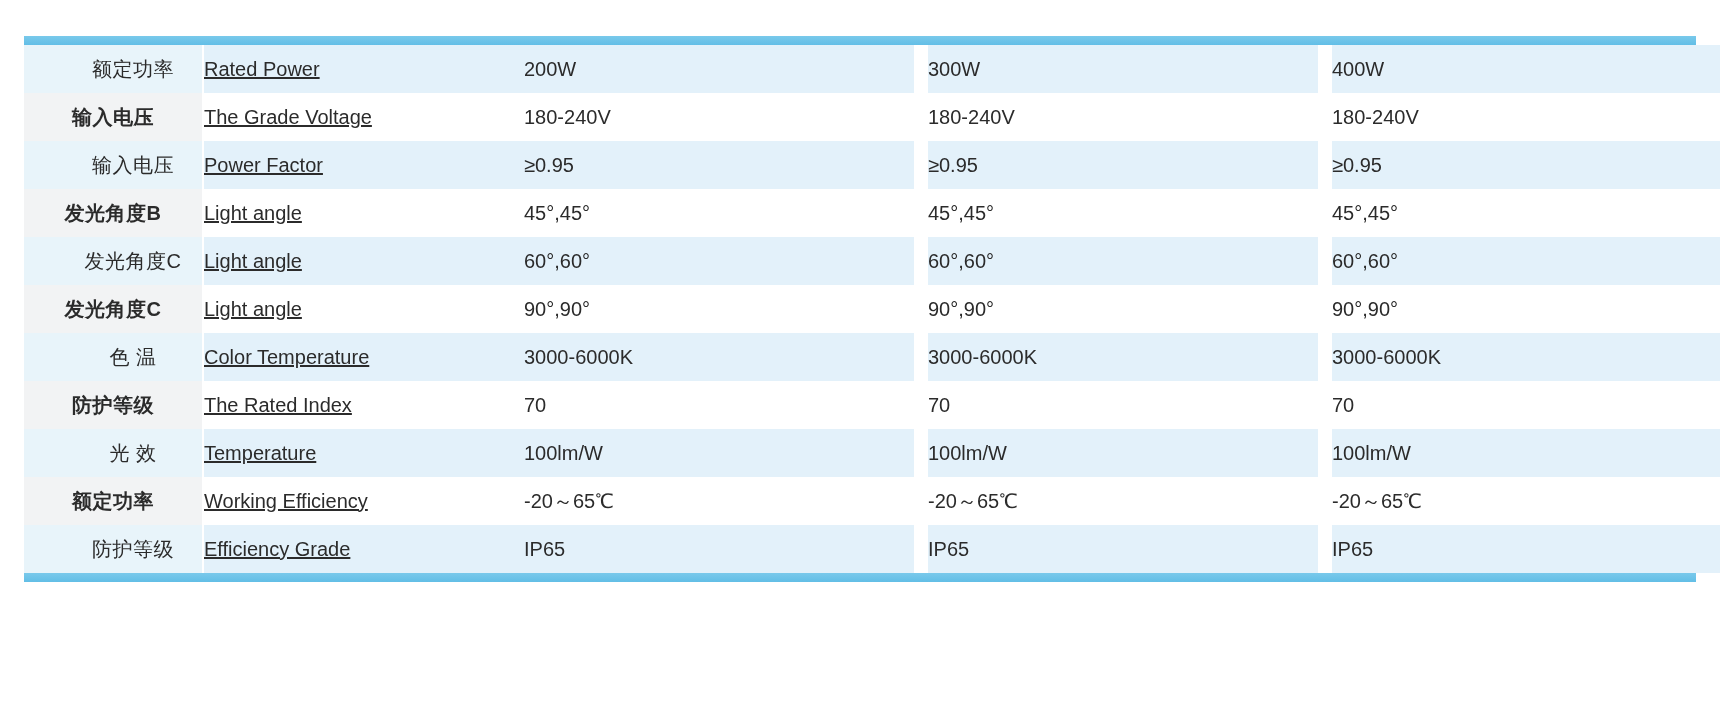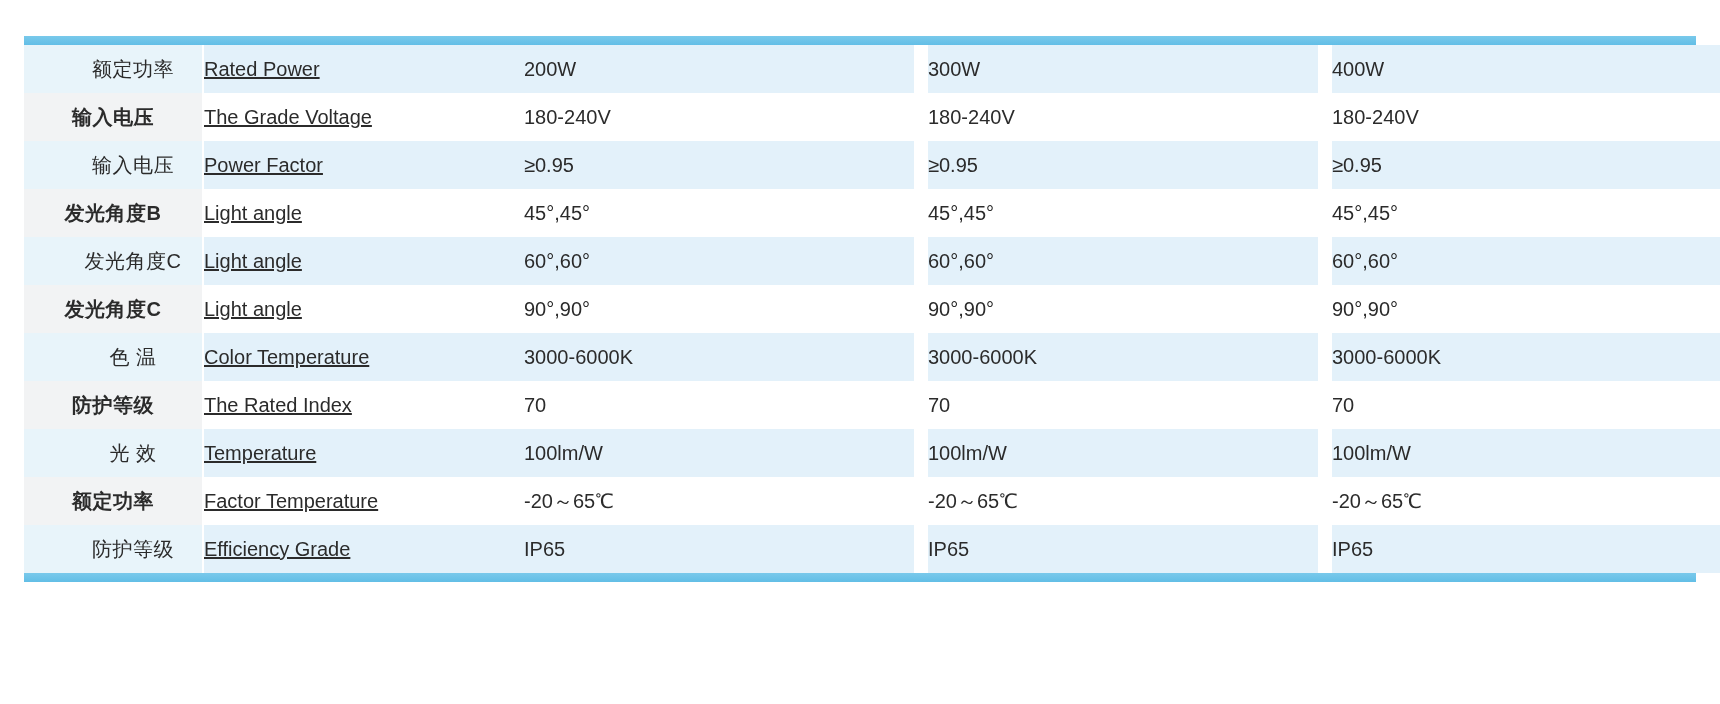--- a/index.html
+++ b/index.html
@@ -177,21 +177,21 @@
             <td class="cn">光    效</td>
             <td class="en">Temperature</td>
             <td class="val">100lm/W</td>
             <td class="gapcell"></td>
             <td class="val">100lm/W</td>
             <td class="gapcell"></td>
             <td class="val">100lm/W</td>
           </tr>
           <tr class="even">
             <td class="cn">额定功率</td>
-            <td class="en">Factor Temperature</td>
+            <td class="en">Working Efficiency</td>
             <td class="val">-20～65℃</td>
             <td class="gapcell"></td>
             <td class="val">-20～65℃</td>
             <td class="gapcell"></td>
             <td class="val">-20～65℃</td>
           </tr>
           <tr class="odd">
             <td class="cn">防护等级</td>
             <td class="en">Efficiency Grade</td>
             <td class="val">IP65</td>

